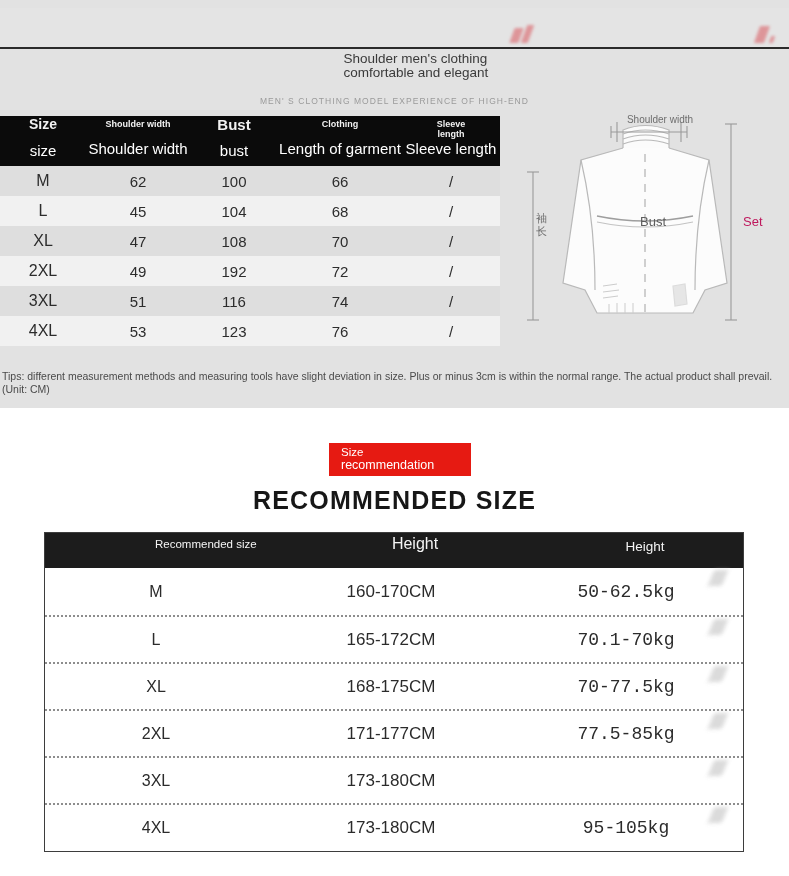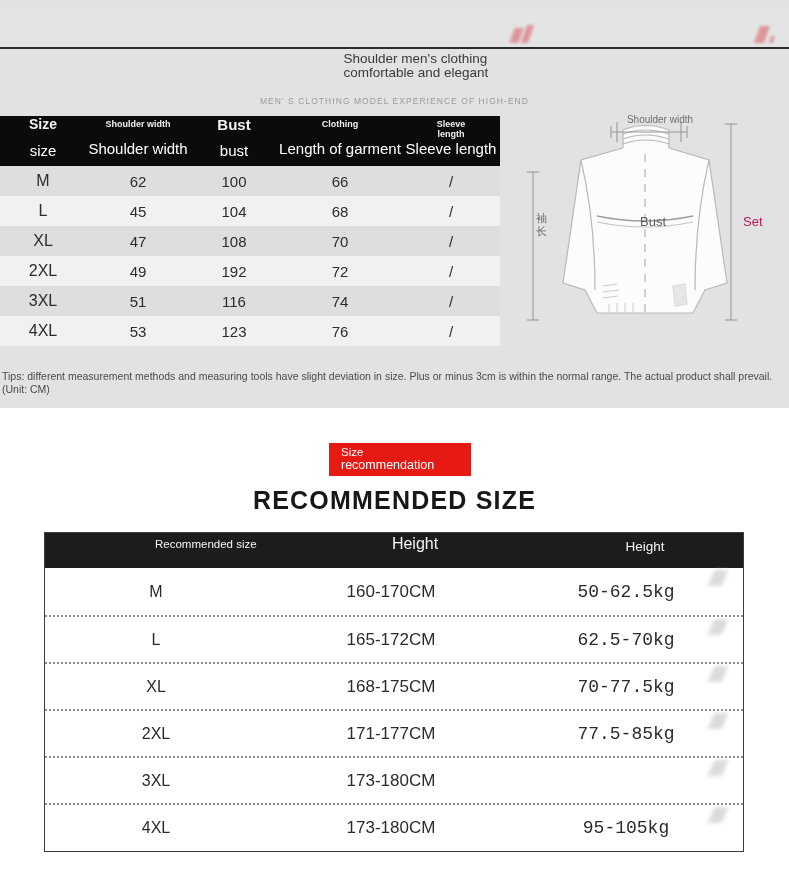--- a/index.html
+++ b/index.html
@@ -331,21 +331,21 @@
 
     <div class="rec-row">
       <div class="rc rc-size">M</div>
       <div class="rc rc-height">160-170CM</div>
       <div class="rc rc-weight">50-62.5kg</div>
       <div class="wt-smudge"></div>
     </div>
     <div class="rec-row">
       <div class="rc rc-size">L</div>
       <div class="rc rc-height">165-172CM</div>
-      <div class="rc rc-weight">62.5-70kg</div>
+      <div class="rc rc-weight">70.1-70kg</div>
       <div class="wt-smudge"></div>
     </div>
     <div class="rec-row">
       <div class="rc rc-size">XL</div>
       <div class="rc rc-height">168-175CM</div>
       <div class="rc rc-weight">70-77.5kg</div>
       <div class="wt-smudge"></div>
     </div>
     <div class="rec-row">
       <div class="rc rc-size">2XL</div>

